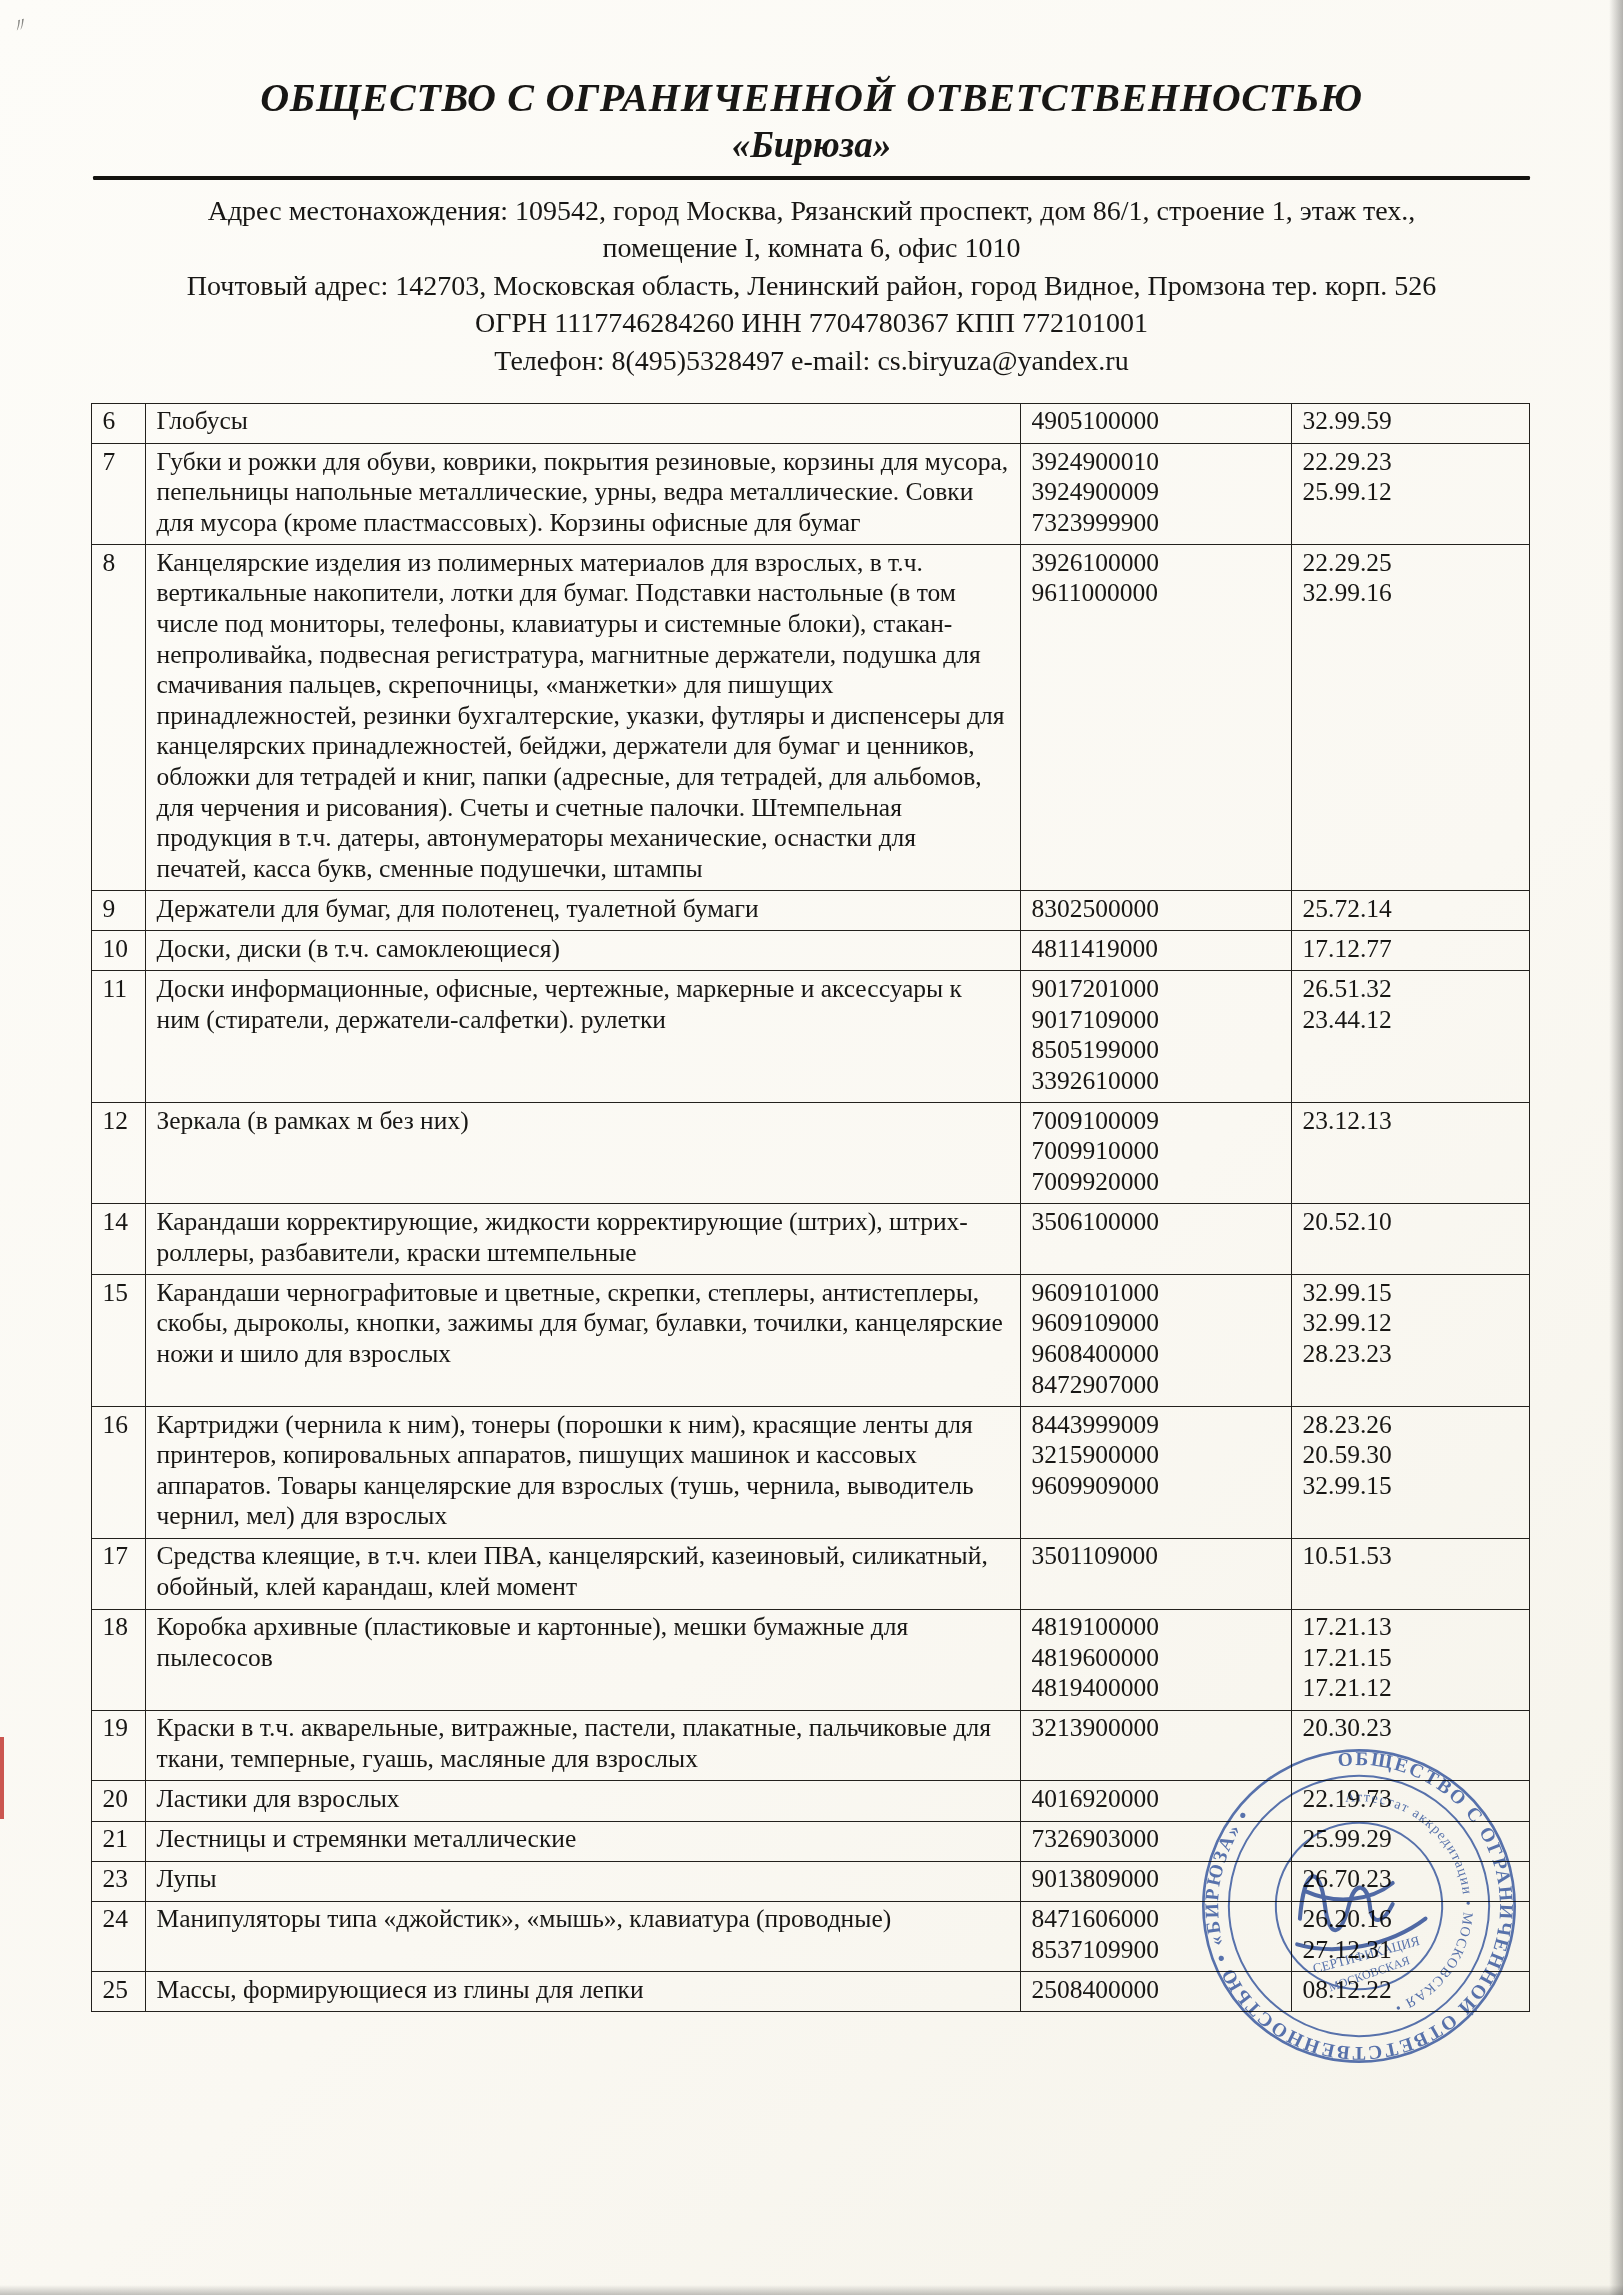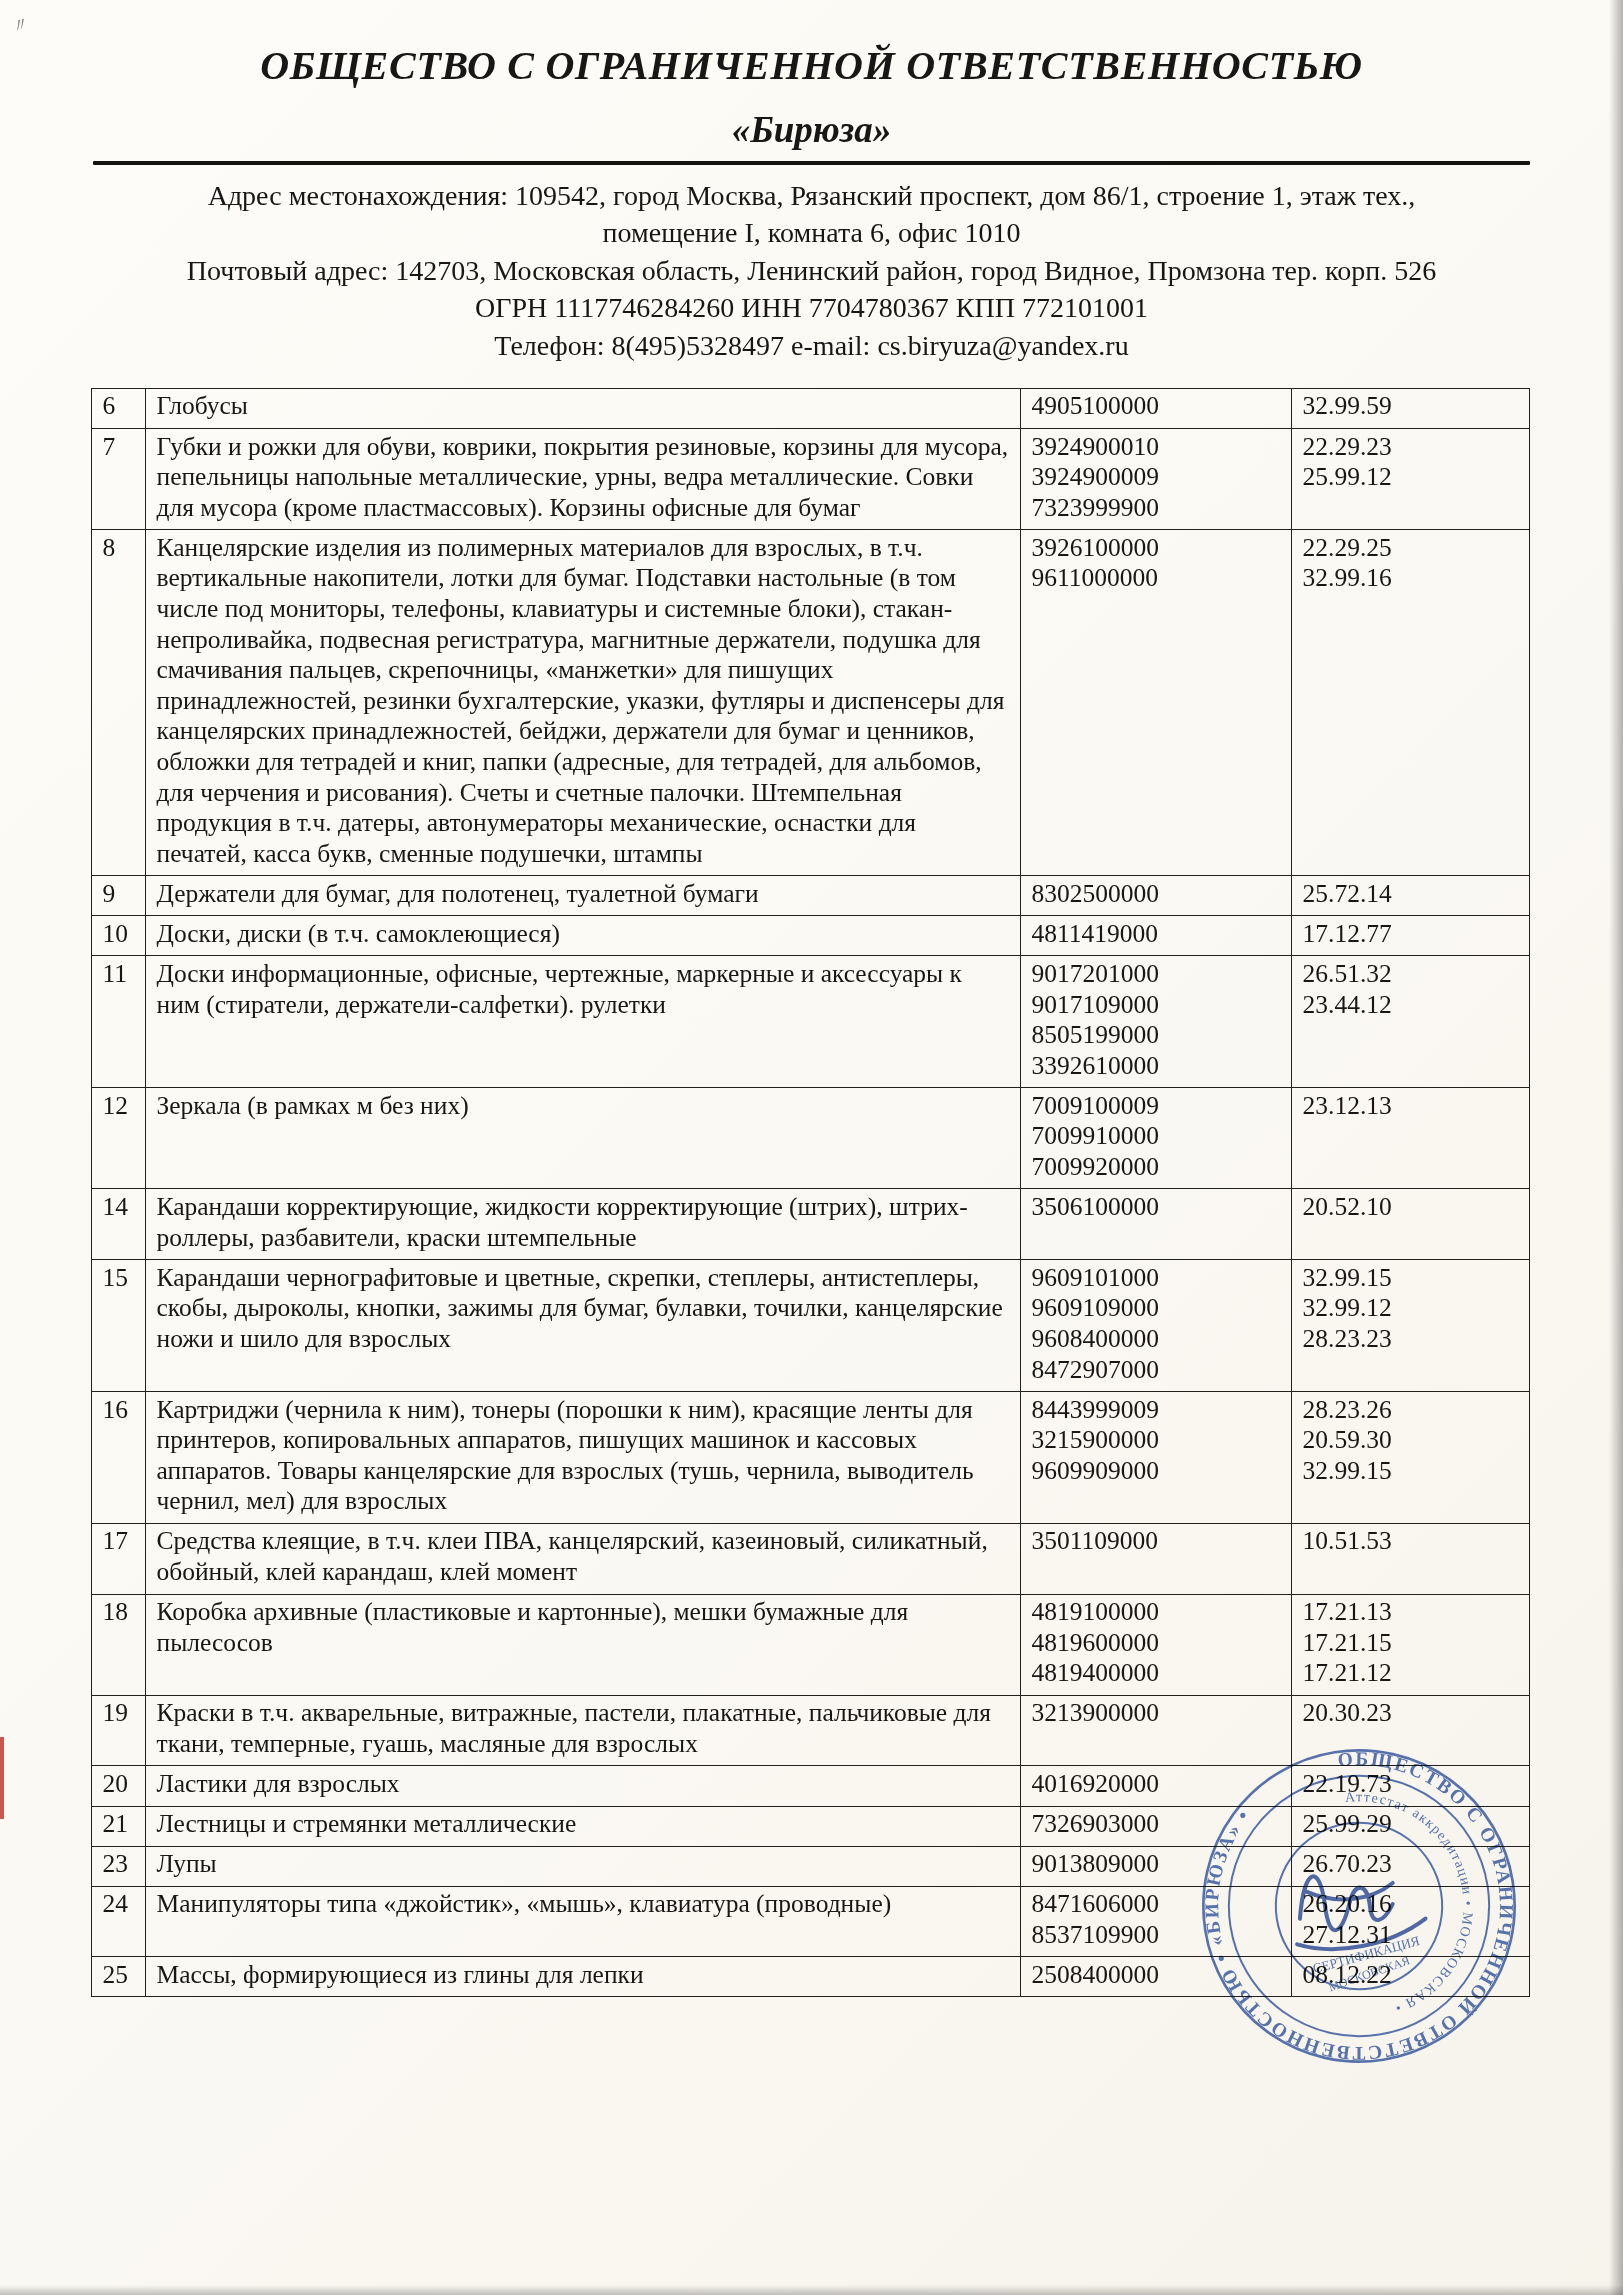--- a/index.html
+++ b/index.html
@@ -13,23 +13,23 @@
     overflow:hidden;
   }
   .scan-edge-right{position:absolute;top:0;right:0;width:14.4px;height:100%;
     background:linear-gradient(to right,rgba(0,0,0,0),rgba(60,60,60,.38));}
   .scan-edge-bottom{position:absolute;left:0;bottom:0;width:100%;height:10.5px;
     background:linear-gradient(to bottom,rgba(0,0,0,0),rgba(60,60,60,.30));}
   .corner-mark{position:absolute;left:9.2px;top:11.8px;font-size:19.6px;color:#8a8a86;
     font-style:italic;transform:rotate(-15deg);}
   .margin-mark-red{position:absolute;left:0;top:1737px;width:3.9px;height:82px;background:#c23a33;opacity:.85;}
 
-  .header{padding-top:44px;text-align:center;}
+  .header{padding-top:76px;text-align:center;}
   .title-1{font-size:40px;font-weight:bold;font-style:italic;letter-spacing:0.7px;line-height:1.12;}
-  .title-2{font-size:37px;font-weight:bold;font-style:italic;margin-top:21px;line-height:1.1;}
+  .title-2{font-size:37px;font-weight:bold;font-style:italic;margin-top:4px;line-height:1.1;}
   .rule{width:1437px;height:3.9px;background:#14130f;margin:10.5px auto 0 auto;border-radius:1.3px;}
 
   .addr-block{margin-top:11.8px;font-size:28px;line-height:1.34;text-align:center;}
   .reg-block{font-size:28px;line-height:1.34;text-align:center;}
 
   table.goods{
     margin:23.6px 0 0 91px;
     width:1439px;
     border-collapse:collapse;
     table-layout:fixed;

